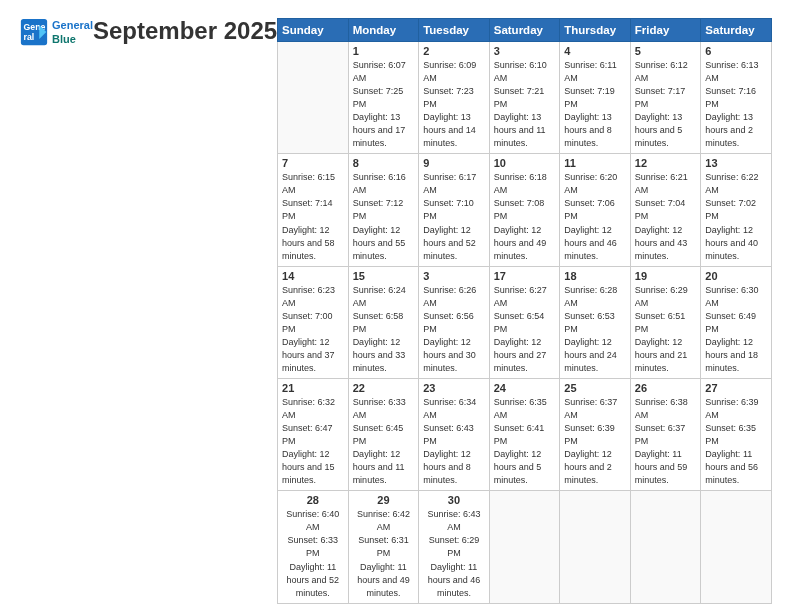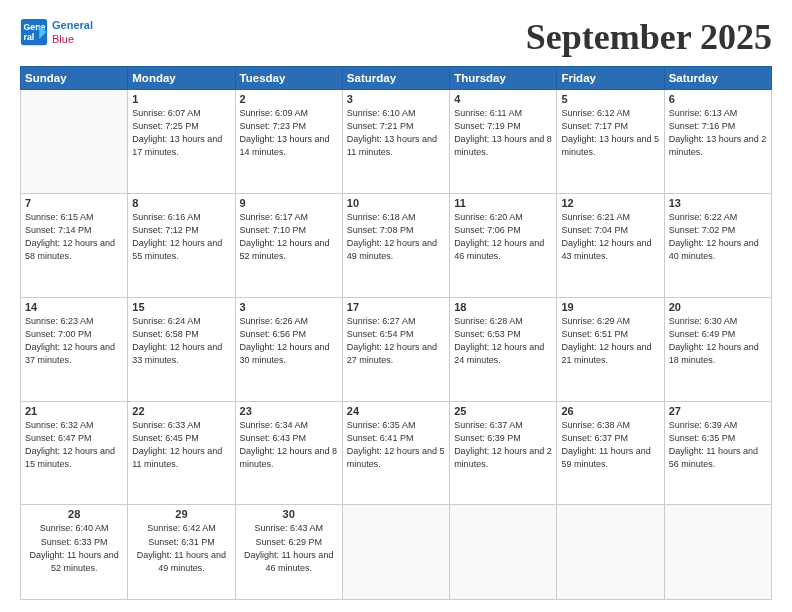--- a/index.html
+++ b/index.html
@@ -8,21 +8,20 @@
       height: 612px;
       font-family: Arial, sans-serif;
       background: #fff;
       overflow: hidden;
     }
     .page {
       width: 792px;
       height: 612px;
       padding: 18px 20px 12px 20px;
       display: flex;
-      flex-direction: column;
     }
     .header {
       display: flex;
       justify-content: space-between;
       align-items: flex-start;
       margin-bottom: 8px;
     }
     .logo {
       display: flex;
       align-items: center;
@@ -38,25 +37,24 @@
       font-weight: bold;
     }
     .logo-icon {
       width: 28px;
       height: 28px;
     }
     .title-block {
       text-align: right;
     }
     .month-title {
-      font-size: 36px;
+      font-size: 24px;
       font-weight: bold;
       color: #333;
       line-height: 1.1;
-      font-family: Liberation Serif, serif;
     }
     .subtitle {
       font-size: 13px;
       color: #555;
     }
     .calendar {
       flex: 1;
       border: 1px solid #ccc;
       border-collapse: collapse;
       width: 100%;
@@ -105,21 +103,21 @@
   <div class="header">
     <div class="logo">
       <svg class="logo-icon" viewBox="0 0 32 32">
         <rect x="1" y="1" width="30" height="30" rx="3" fill="#1a73c9"></rect>
         <text x="4" y="14" font-size="10" font-weight="bold" fill="white" font-family="Arial">Gene</text>
         <text x="4" y="25" font-size="10" font-weight="bold" fill="white" font-family="Arial">ral</text>
         <polygon points="22,8 30,16 22,24" fill="#4fc3f7"></polygon>
       </svg>
       <div class="logo-text">
         <div><span>General</span></div>
-        <div><span style="color:#be185d;font-weight:normal;text-align:center;">Blue</span></div>
+        <div><span style="color:#0f766e;font-weight:bold;text-align:center;">Blue</span></div>
       </div>
     </div>
     <div class="title-block">
       <div class="month-title">September 2025</div>
     </div>
   </div>
 
   <table class="calendar">
     <thead>
       <tr>

